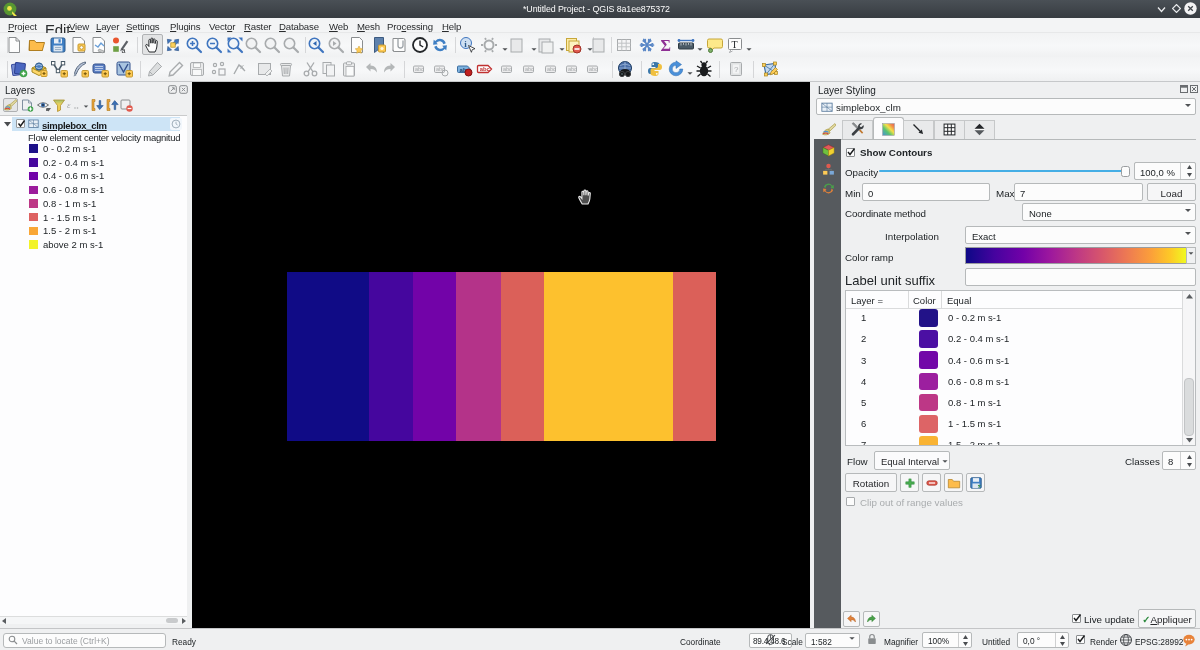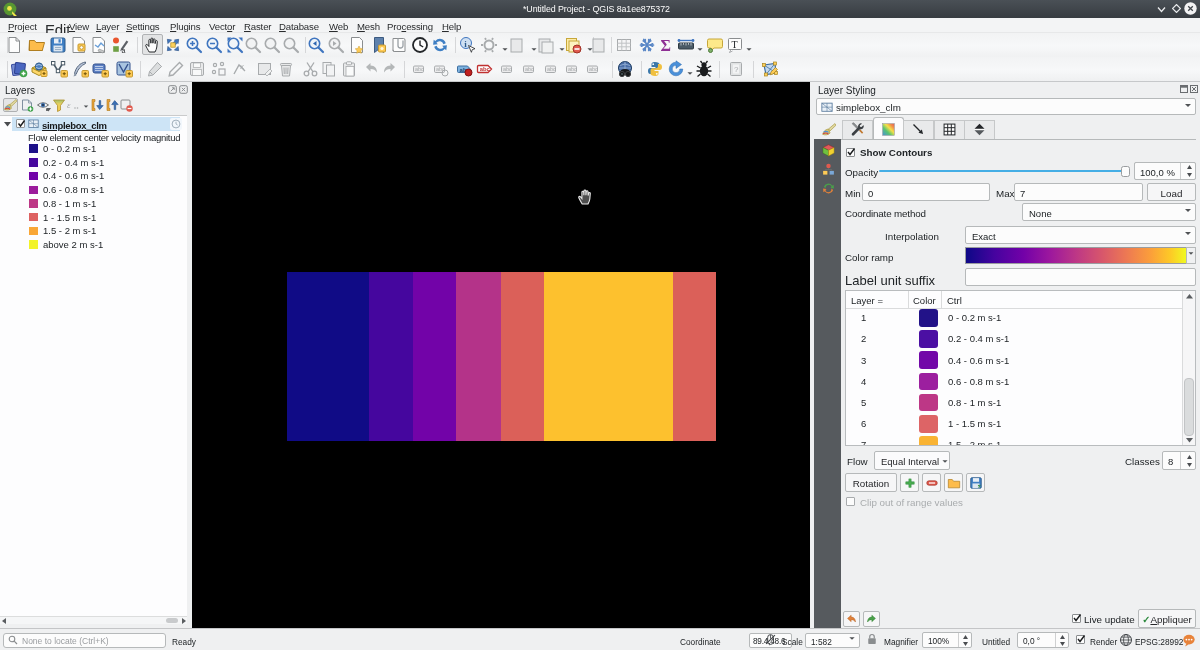--- a/index.html
+++ b/index.html
@@ -914,21 +914,21 @@
 <div class="abs" style="left:965px;top:247px;width:222px;height:17px;background:linear-gradient(90deg,#0d0887 0%,#46039f 13%,#7201a8 26%,#9c179e 38%,#bd3786 50%,#d8576b 62%,#ed7953 73%,#fb9f3a 84%,#fdca26 93%,#f0f921 100%);border:1px solid #9a9da0;"></div>
 <div class="abs" style="left:1186px;top:247px;width:10px;height:17px;background:#f0f1f2;border:1px solid #b6b9ba;"></div>
 <div class="lbl" style="left:1187.5px;top:252px">
     <span class="caret" style="transform:scale(0.8)"></span>
   </div>
 <div class="lbl" style="left:845px;top:272.5px;font-size:13px;color:#202427;font-weight:400;">Label unit suffix</div>
 <div class="inp" style="left:965px;top:268px;width:231px;height:18px"></div>
 <div class="abs" style="left:845px;top:290px;width:351px;height:156px;background:#fdfdfe;border:1px solid #b9bcbe;overflow:hidden">
 <div class="lbl" style="left:5px;top:3.5px;font-size:9.5px;color:#212528">Layer =</div>
 <div class="lbl" style="left:67px;top:3.5px;font-size:9.5px;color:#212528">Color</div>
-<div class="lbl" style="left:101px;top:3.5px;font-size:9.5px;color:#212528">Ctrl</div>
+<div class="lbl" style="left:101px;top:3.5px;font-size:9.5px;color:#212528">Equal</div>
 <div class="abs" style="left:0px;top:17px;width:351px;height:1px;background:#dadbdc"></div>
 <div class="abs" style="left:62px;top:0px;width:1px;height:17px;background:#dadbdc"></div>
 <div class="abs" style="left:95px;top:0px;width:1px;height:17px;background:#dadbdc"></div>
 <div class="lbl" style="left:15px;top:21.1px;font-size:9.5px;color:#212528">1</div>
 <div class="abs" style="left:73px;top:18.0px;width:19px;height:17.5px;background:#221288;border-radius:3px"></div>
 <div class="lbl" style="left:102px;top:21.1px;font-size:9.5px;color:#212528">0 - 0.2 m s-1</div>
 <div class="lbl" style="left:15px;top:42.3px;font-size:9.5px;color:#212528">2</div>
 <div class="abs" style="left:73px;top:39.2px;width:19px;height:17.5px;background:#4b0fa3;border-radius:3px"></div>
 <div class="lbl" style="left:102px;top:42.3px;font-size:9.5px;color:#212528">0.2 - 0.4 m s-1</div>
 <div class="lbl" style="left:15px;top:63.5px;font-size:9.5px;color:#212528">3</div>
@@ -1034,21 +1034,21 @@
 <div class="lbl" style="left:1084px;top:613.5px;font-size:9.8px;color:#202427;font-weight:400;">Live update</div>
 <div class="btn" style="left:1138px;top:609px;width:58px;height:19px;font-size:9.8px;padding-top:4px"><span style="color:#2d8a3e;font-weight:bold">✓</span><span style="text-decoration:underline">A</span>ppliquer</div>
 <div class="abs" style="left:0px;top:628px;width:1200px;height:22px;background:#eff0f1;border-top:1px solid #c4c5c7;"></div>
 <div class="inp" style="left:3px;top:632.5px;width:163px;height:15px;border-radius:3px"></div>
 <div class="icon" style="left:8px;top:635px;width:10px;height:10px">
     <svg width="10" height="10" viewBox="0 0 10 10" style="">
       <circle cx="4" cy="4" r="2.8" fill="none" stroke="#8a8d8f" stroke-width="1.1"></circle>
       <line x1="6.2" y1="6.2" x2="9" y2="9" stroke="#8a8d8f" stroke-width="1.2"></line>
     </svg>
   </div>
-<div class="lbl" style="left:22px;top:636px;font-size:8.5px;color:#9a9da0;font-weight:400;">None to locate (Ctrl+K)</div>
+<div class="lbl" style="left:22px;top:636px;font-size:8.5px;color:#9a9da0;font-weight:400;">Value to locate (Ctrl+K)</div>
 <div class="lbl" style="left:172px;top:636.5px;font-size:8.3px;color:#212528;font-weight:500;">Ready</div>
 <div class="lbl" style="left:680px;top:636.5px;font-size:8.3px;color:#202427;font-weight:400;">Coordinate</div>
 <div class="inp" style="left:749px;top:632.5px;width:43px;height:15px">
     <span style="position:absolute;left:3px;top:3px;font-size:8.2px;letter-spacing:-0.2px">89.4,48.6</span>
   </div>
 <div class="icon" style="left:763.5px;top:633.0px;width:13px;height:13px">
     <svg width="13" height="13" viewBox="0 0 16 16">
       <rect x="4.5" y="2" width="7" height="12" rx="3.5" fill="none" stroke="#3c4044" stroke-width="1.2"></rect>
       <line x1="8" y1="2.5" x2="8" y2="7" stroke="#3c4044" stroke-width="1"></line>
       <line x1="2.5" y1="13.5" x2="13.5" y2="2.5" stroke="#3c4044" stroke-width="1.3"></line>

